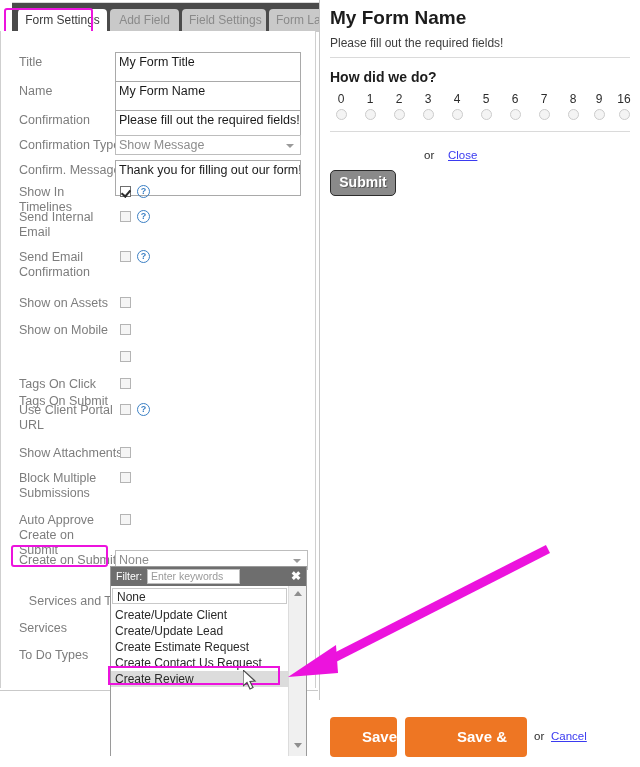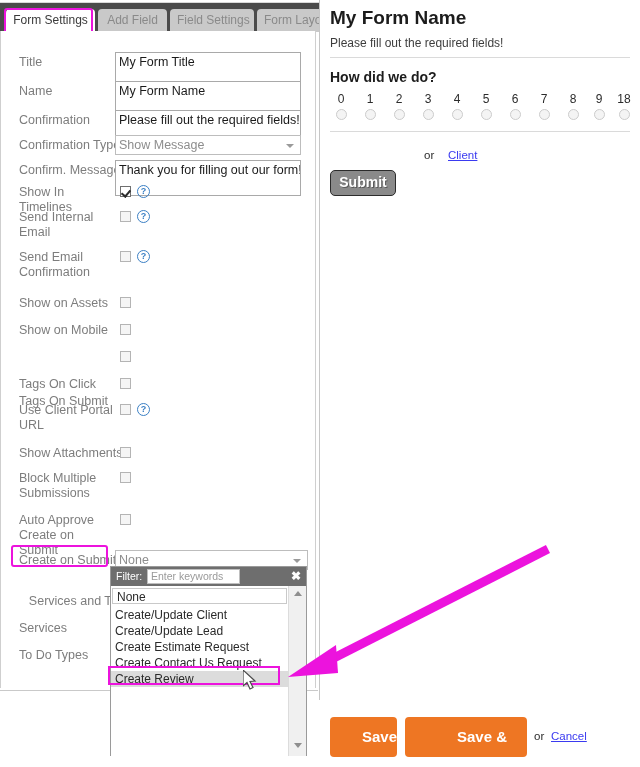--- a/index.html
+++ b/index.html
@@ -14,21 +14,21 @@
   }
   .app{position:absolute;left:0;top:0;width:640px;height:767px;}
 
   
   .left-pane{
     position:absolute;left:0;top:0;width:318px;height:767px;
     background:#ffffff;
     box-sizing:border-box;
   }
   .tabbar{
-    position:absolute;left:0;top:2px;width:316px;height:29px;
+    position:absolute;left:12px;top:2px;width:316px;height:29px;
     background:#4b4b4b;
     border-top:1px solid #d9d9d9;
     padding-left:32px;
   }
   .tab{
     position:absolute;top:6px;height:23px;
     background:#c9c9c9;
     color:#8a8a8a;
     border-radius:4px 4px 0 0;
     font-size:12px;
@@ -460,39 +460,39 @@
       <div class="sc-num" style="left:0px;">0</div>
       <div class="sc-num" style="left:29px;">1</div>
       <div class="sc-num" style="left:58px;">2</div>
       <div class="sc-num" style="left:87px;">3</div>
       <div class="sc-num" style="left:116px;">4</div>
       <div class="sc-num" style="left:145px;">5</div>
       <div class="sc-num" style="left:174px;">6</div>
       <div class="sc-num" style="left:203px;">7</div>
       <div class="sc-num" style="left:232px;">8</div>
       <div class="sc-num" style="left:258px;">9</div>
-      <div class="sc-num" style="left:283px;">18</div>
+      <div class="sc-num" style="left:283px;">16</div>
 
       <div class="sc-radio" style="left:6px;"></div>
       <div class="sc-radio" style="left:35px;"></div>
       <div class="sc-radio" style="left:64px;"></div>
       <div class="sc-radio" style="left:93px;"></div>
       <div class="sc-radio" style="left:122px;"></div>
       <div class="sc-radio" style="left:151px;"></div>
       <div class="sc-radio" style="left:180px;"></div>
       <div class="sc-radio" style="left:209px;"></div>
       <div class="sc-radio" style="left:238px;"></div>
       <div class="sc-radio" style="left:264px;"></div>
       <div class="sc-radio" style="left:289px;"></div>
     </div>
 
     <div class="hr" style="top:131px;"></div>
     <div class="submit-btn">Submit</div>
     <div class="or-txt">or</div>
-    <div class="close-lnk">Client</div>
+    <div class="close-lnk">Close</div>
   </div>
 
   <div class="bot-bar">
     <div class="obtn" style="left:11px;width:67px;">Save</div>
     <div class="obtn" style="left:86px;width:122px;">Save &amp; Close</div>
     <div class="or2" style="left:215px;">or</div>
     <div class="cancel-lnk" style="left:232px;">Cancel</div>
   </div>
 
 </div>

